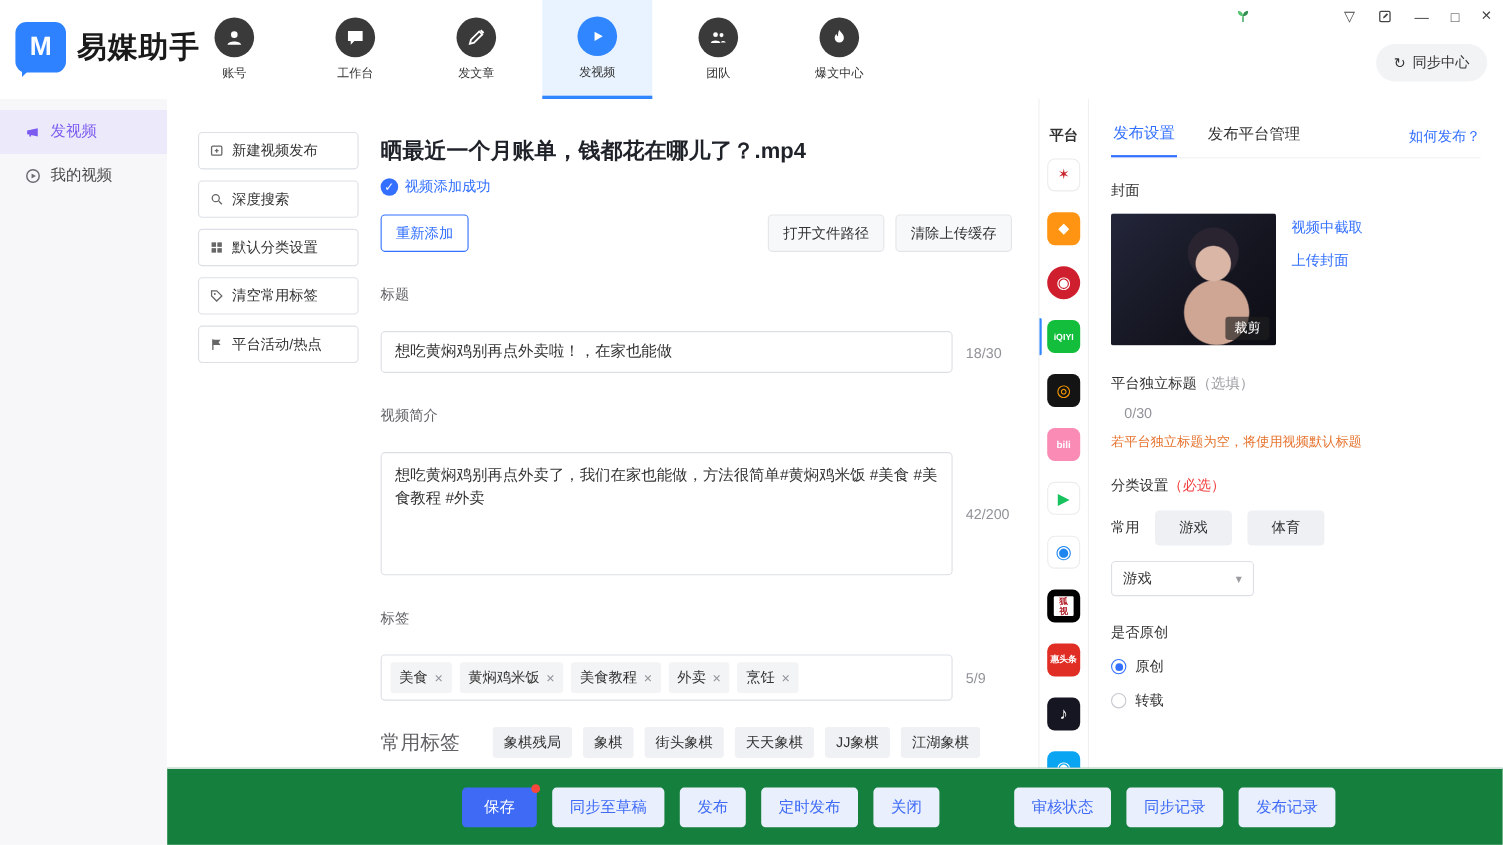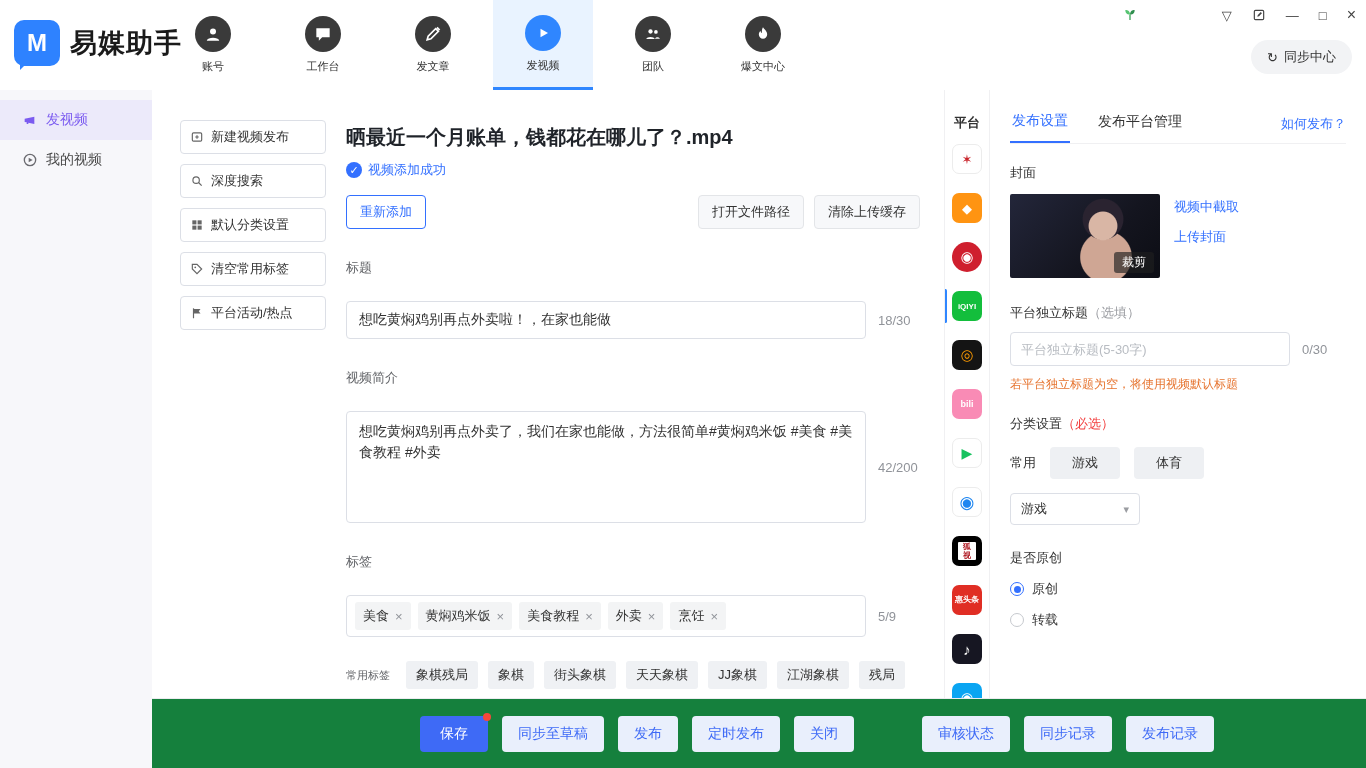--- a/index.html
+++ b/index.html
@@ -67,21 +67,21 @@
     font-size:14px; color:#333; resize:none; font-family:inherit; line-height:1.5; }
   .desc-wrap { display:flex; align-items:center; }
 
   .tags-box { width:520px; min-height:42px; border:1px solid #dcdfe6; border-radius:4px;
     padding:5px 8px; display:flex; align-items:center; flex-wrap:wrap; gap:7px; }
   .tag-chip { background:#f3f4f5; border-radius:3px; padding:5px 8px; font-size:13px; color:#333;
     display:flex; align-items:center; gap:6px; cursor:pointer; }
   .tag-chip .x { color:#909399; font-size:13px; cursor:pointer; }
 
   .common-row { margin-top:24px; display:flex; align-items:center; gap:10px; flex-wrap:wrap; }
-  .common-label { font-size:11px; color:#606266; margin-right:6px; }
+  .common-label { font-size:18px; color:#606266; margin-right:20px; }
   .common-chip { background:#eff1f4; border-radius:3px; padding:5px 10px; font-size:13px; color:#333; cursor:pointer; }
 
   .hint { margin-top:20px; font-size:13px; color:#606266; }
   .hint .hl { color:#3370ff; }
   .warn-row { margin-top:14px; display:flex; align-items:center; gap:7px; font-size:13px; color:#9e6a43; }
   .warn-ic { width:15px; height:15px; border-radius:50%; background:#f23c3c; color:#fff; font-size:10px;
     font-weight:bold; display:flex; align-items:center; justify-content:center; flex:none; }
 
   
   .platform-col { width:46px; border-left:1px solid #f0f0f2; border-right:1px solid #f0f0f2;
@@ -95,21 +95,21 @@
 
   
   .right-panel { width:376px; padding:14px 20px 0 20px; }
   .tabs-row { display:flex; align-items:center; border-bottom:1px solid #f0f0f2; }
   .tab { font-size:14px; color:#333; padding:8px 2px 11px; margin-right:26px; cursor:pointer; }
   .tab.active { color:#3370ff; border-bottom:2px solid #3370ff; }
   .help-link { margin-left:auto; font-size:13px; color:#3370ff; cursor:pointer; }
 
   .cover-label { margin-top:20px; font-size:13px; color:#333; }
   .cover-row { margin-top:12px; display:flex; gap:14px; }
-  .cover-thumb { width:150px; height:84px; border-radius:2px; position:relative; cursor:pointer;
+  .cover-thumb { width:150px; height:120px; border-radius:2px; position:relative; cursor:pointer;
     background:
       radial-gradient(circle at 62% 38%, #d9b6a5 0 13%, transparent 14%),
       radial-gradient(circle at 62% 30%, #2a2330 0 18%, transparent 19%),
       radial-gradient(circle at 64% 75%, #cfa694 0 22%, transparent 23%),
       linear-gradient(135deg, #23263a 0%, #14151f 60%, #0c0d14 100%); }
   .crop-chip { position:absolute; right:6px; bottom:5px; background:rgba(30,30,30,.65); color:#fff;
     font-size:12px; padding:2px 8px; border-radius:3px; }
   .cover-links { display:flex; flex-direction:column; gap:12px; padding-top:4px; }
   .cover-links span { font-size:13px; color:#3370ff; cursor:pointer; }
 
@@ -469,21 +469,20 @@
       <div class="cover-links">
         <span>视频中截取</span>
         <span>上传封面</span>
       </div>
     </div>
 
     <div class="pt-label">
       <span>平台独立标题</span><span class="opt">（选填）</span>
     </div>
     <div class="pt-row">
-      <input class="pt-input" placeholder="平台独立标题(5-30字)" style="">
       <span class="counter">0/30</span>
     </div>
     <div class="orange-note">若平台独立标题为空，将使用视频默认标题</div>
 
     <div class="cat-label">
       <span>分类设置</span><span class="req">（必选）</span>
     </div>
     <div class="cat-row">
       <span class="cat-common-label">常用</span>
       <button class="cat-quick">游戏</button>

